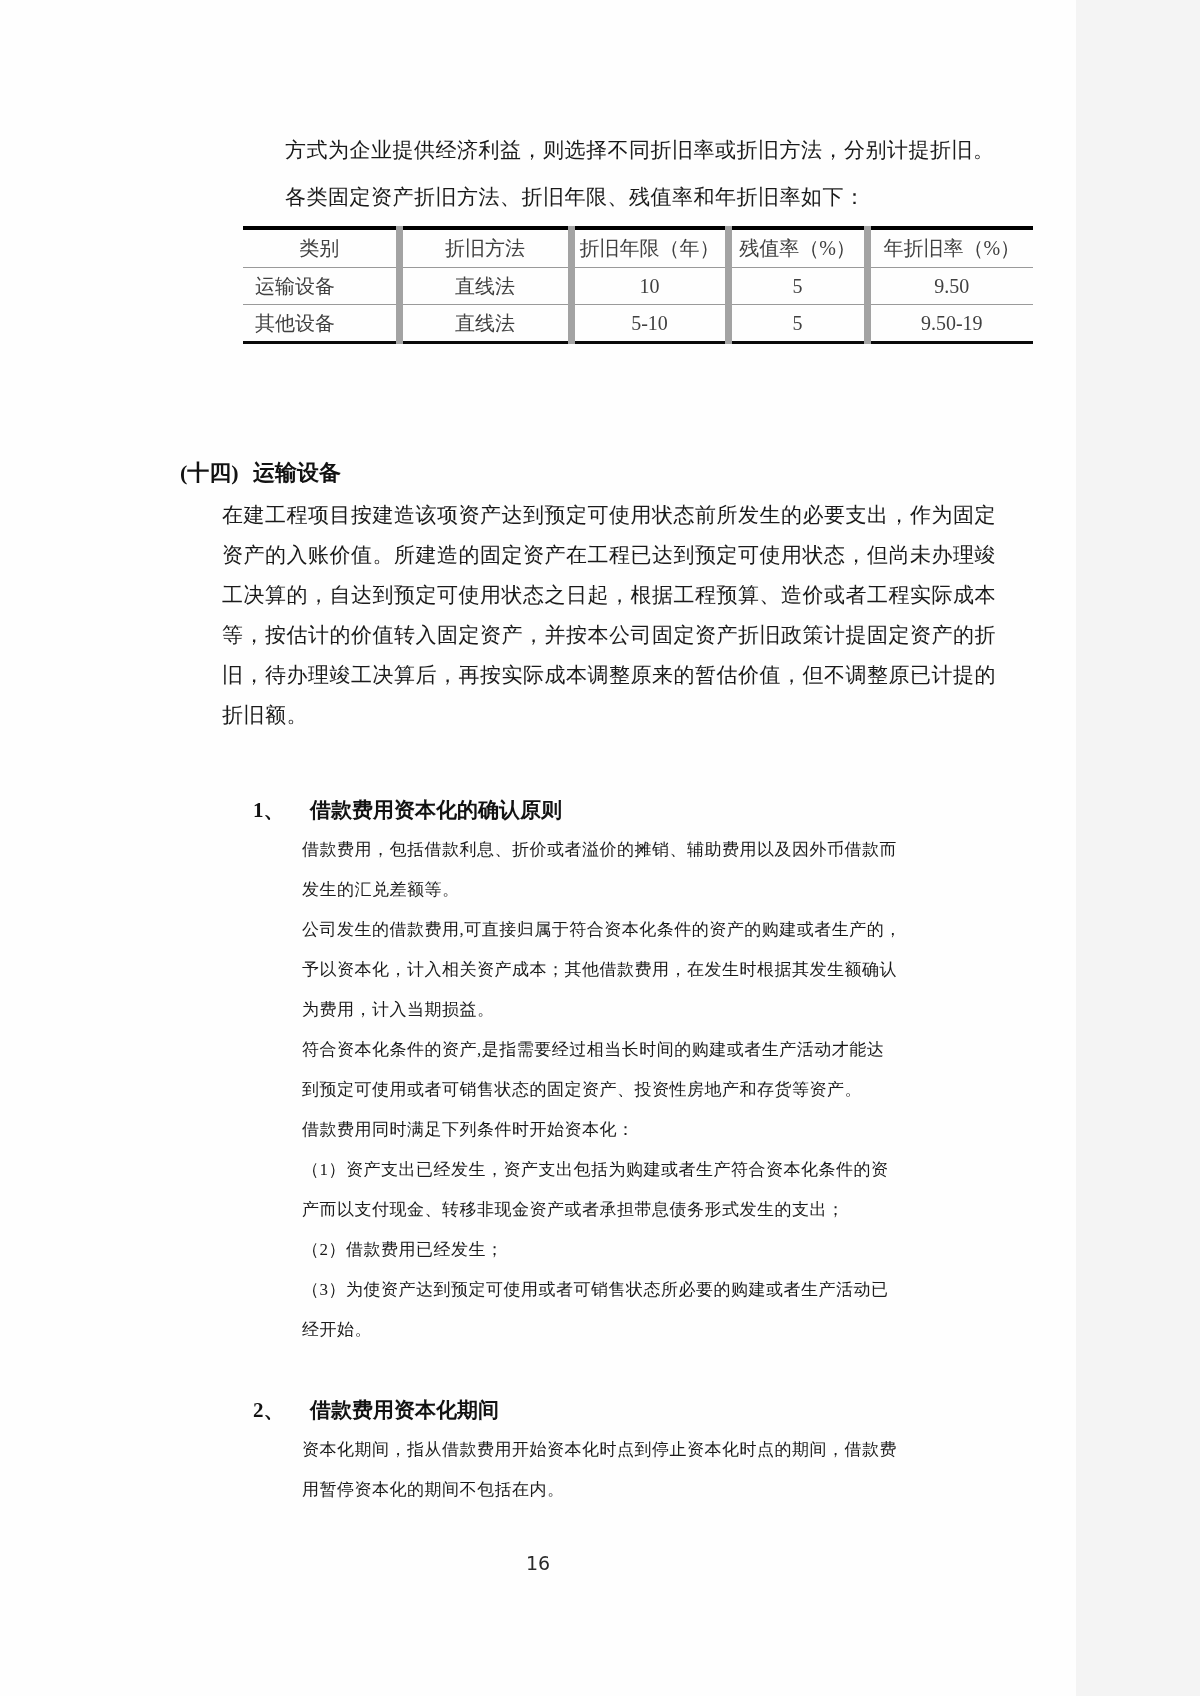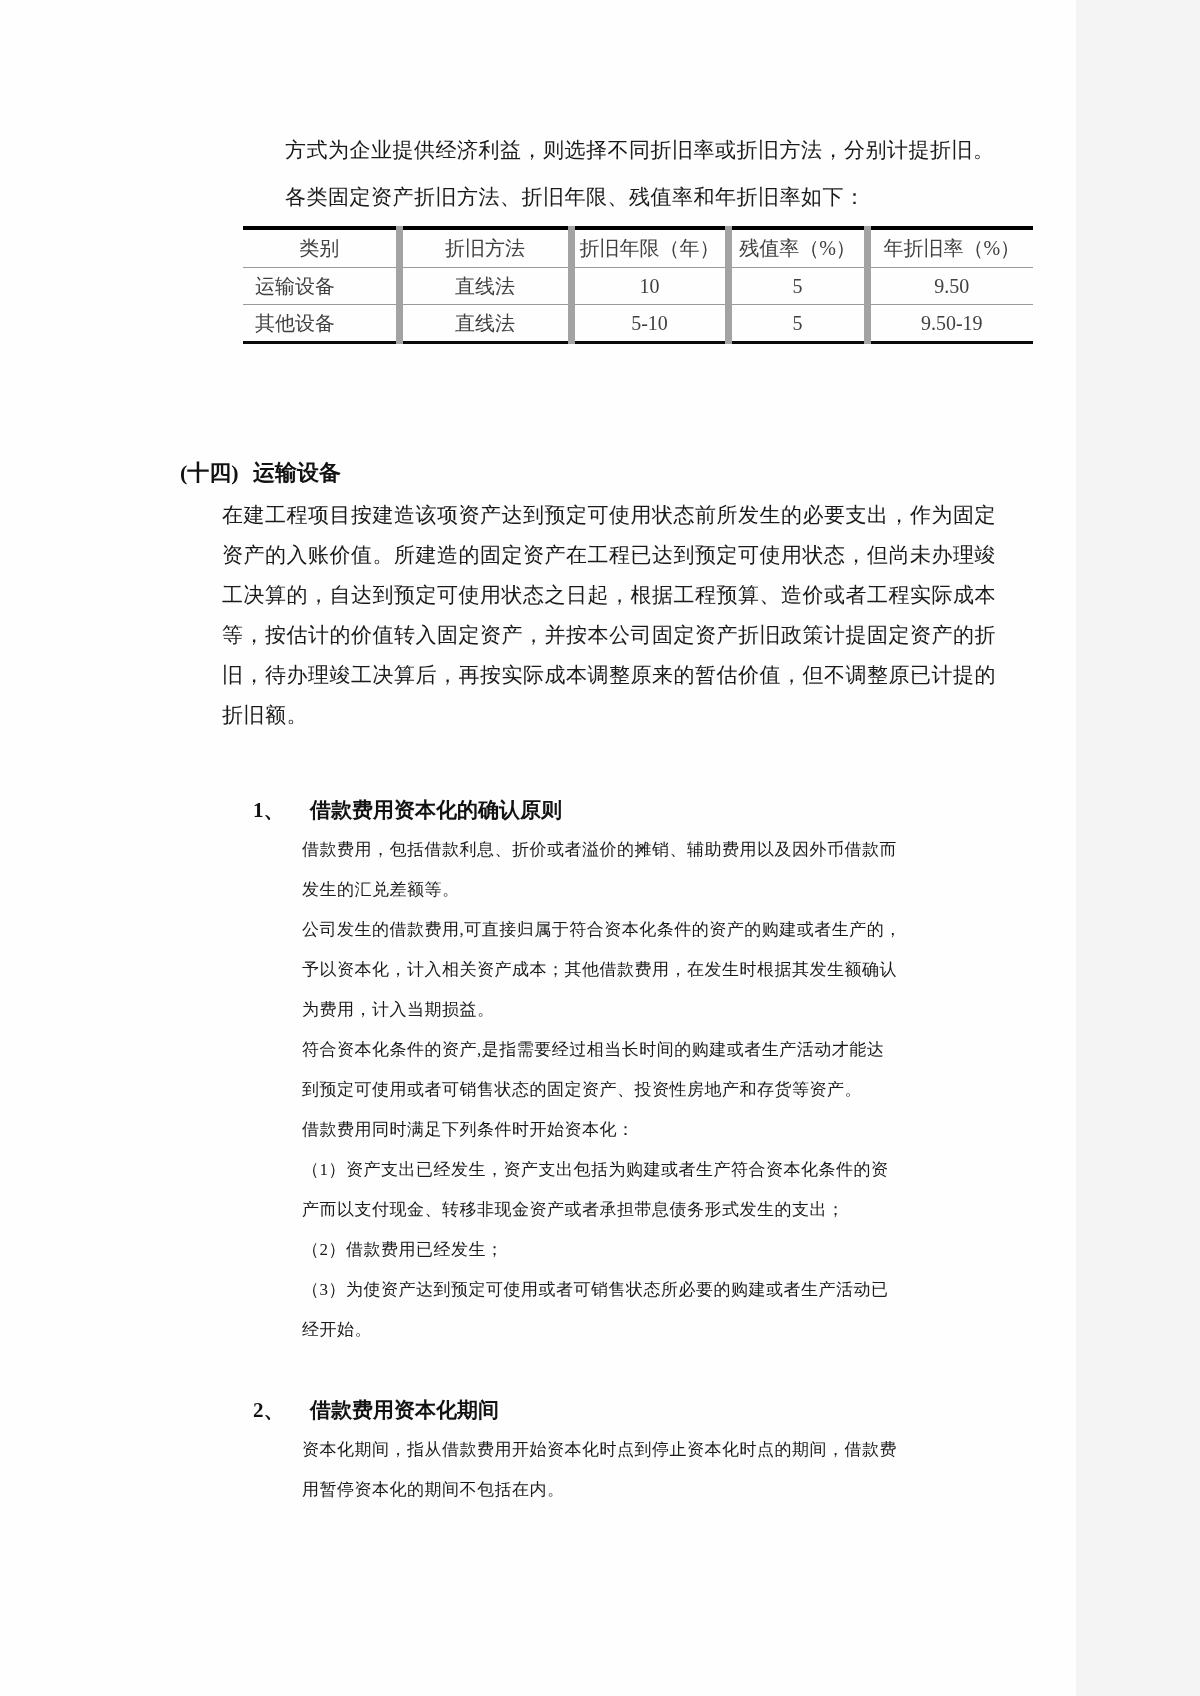--- a/index.html
+++ b/index.html
@@ -172,14 +172,15 @@
     <div class="sub-item sub-item-2">
       <div class="item-heading">
         <span class="item-number">2、</span>
         <span class="item-title">借款费用资本化期间</span>
       </div>
       <div class="item-body prewrap">资本化期间，指从借款费用开始资本化时点到停止资本化时点的期间，借款费
 用暂停资本化的期间不包括在内。</div>
     </div>
   </div>
 
+  <div class="page-number">16</div>
 
 </div>
 
 </body></html>

